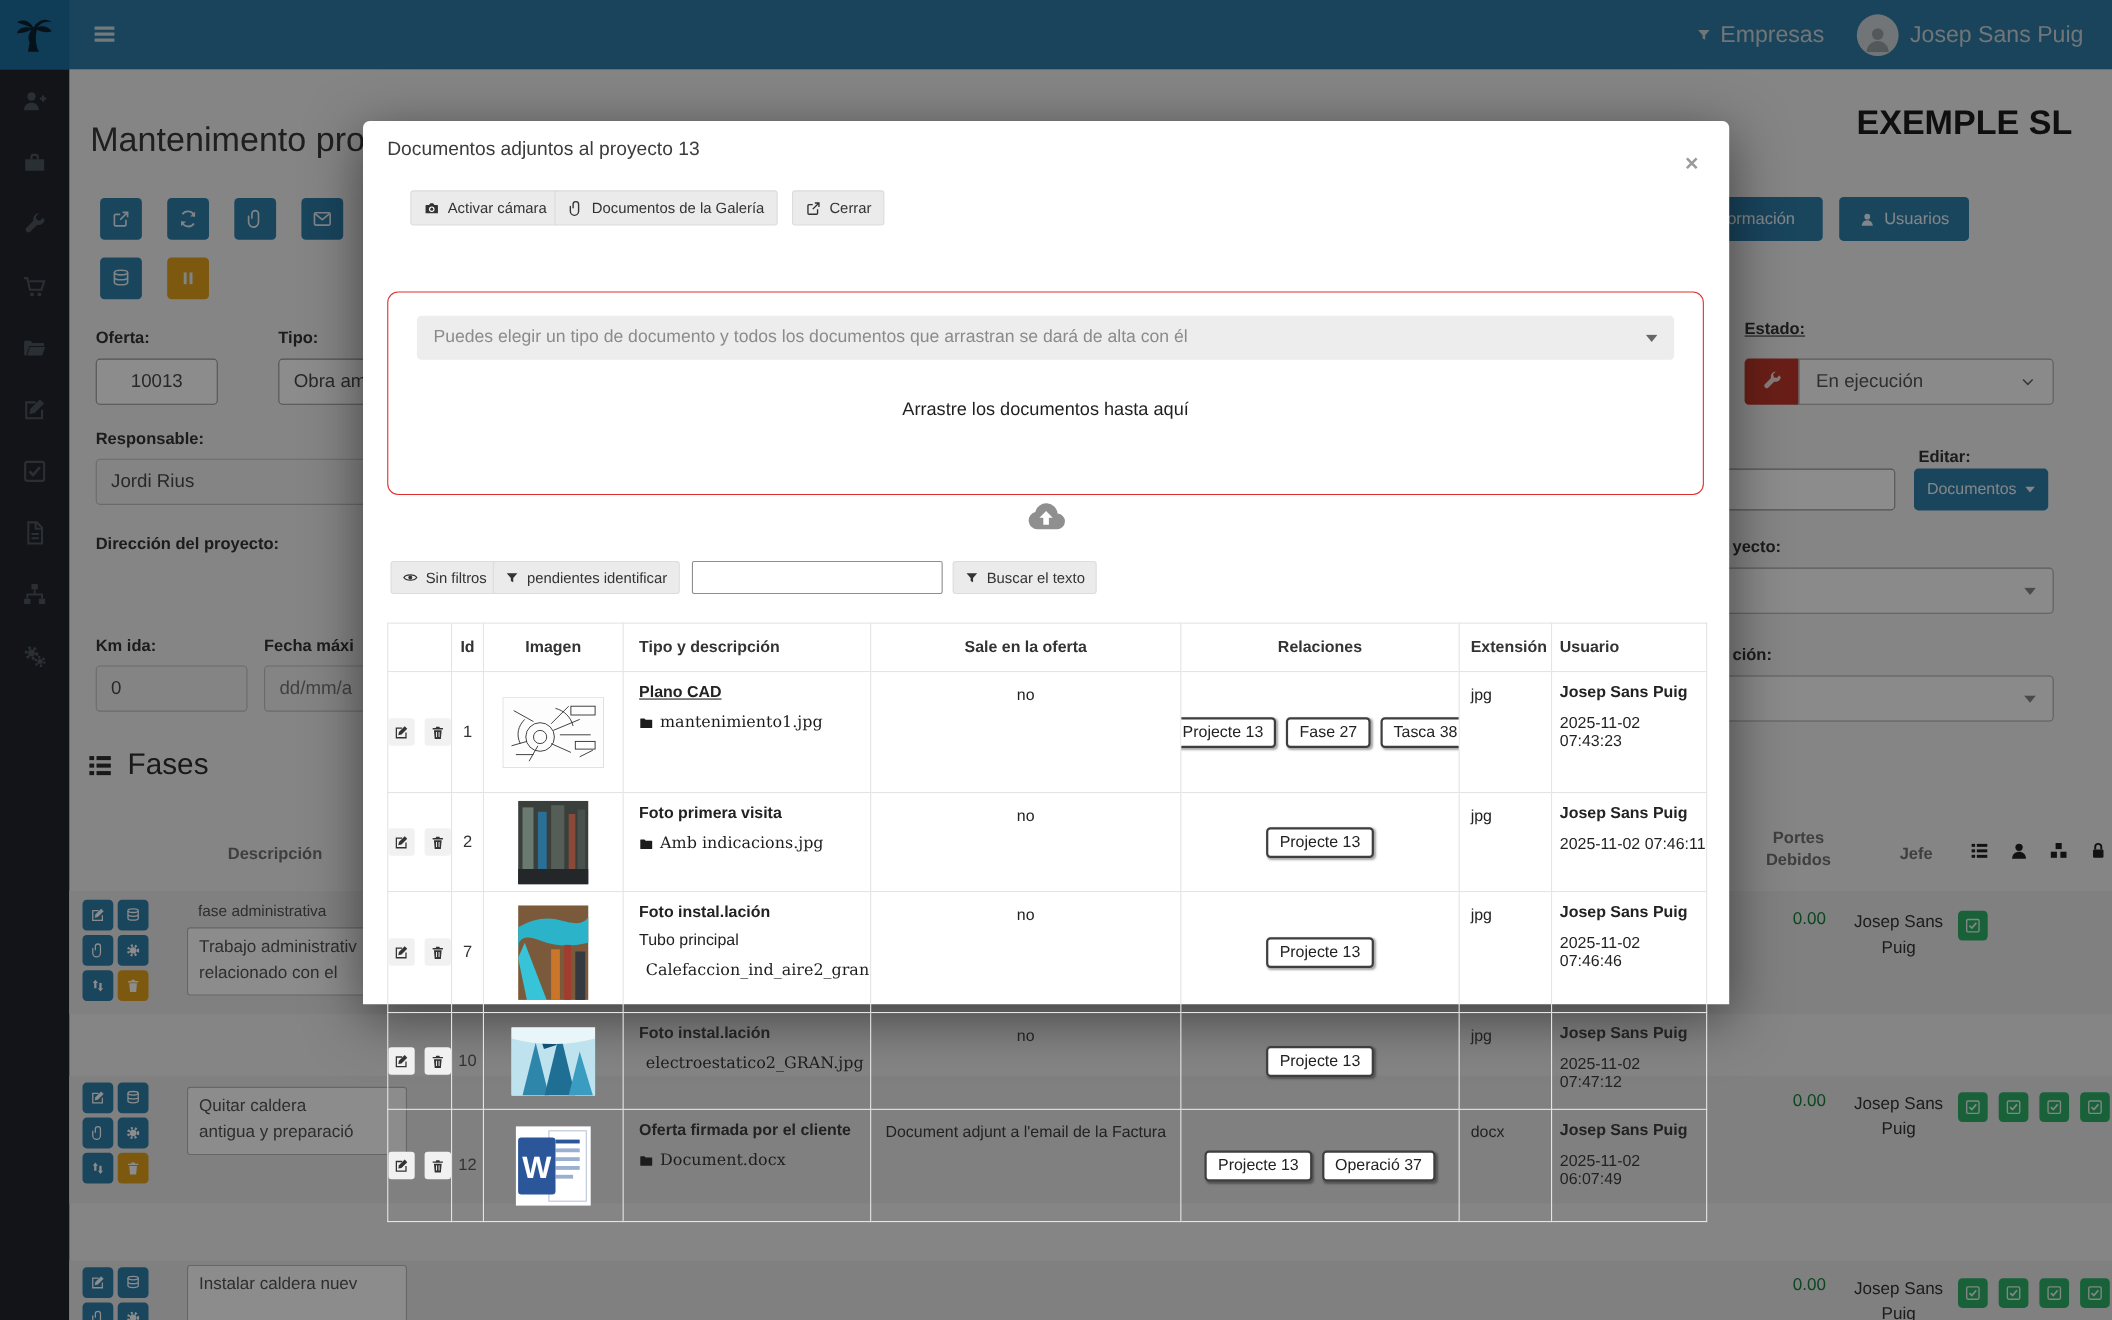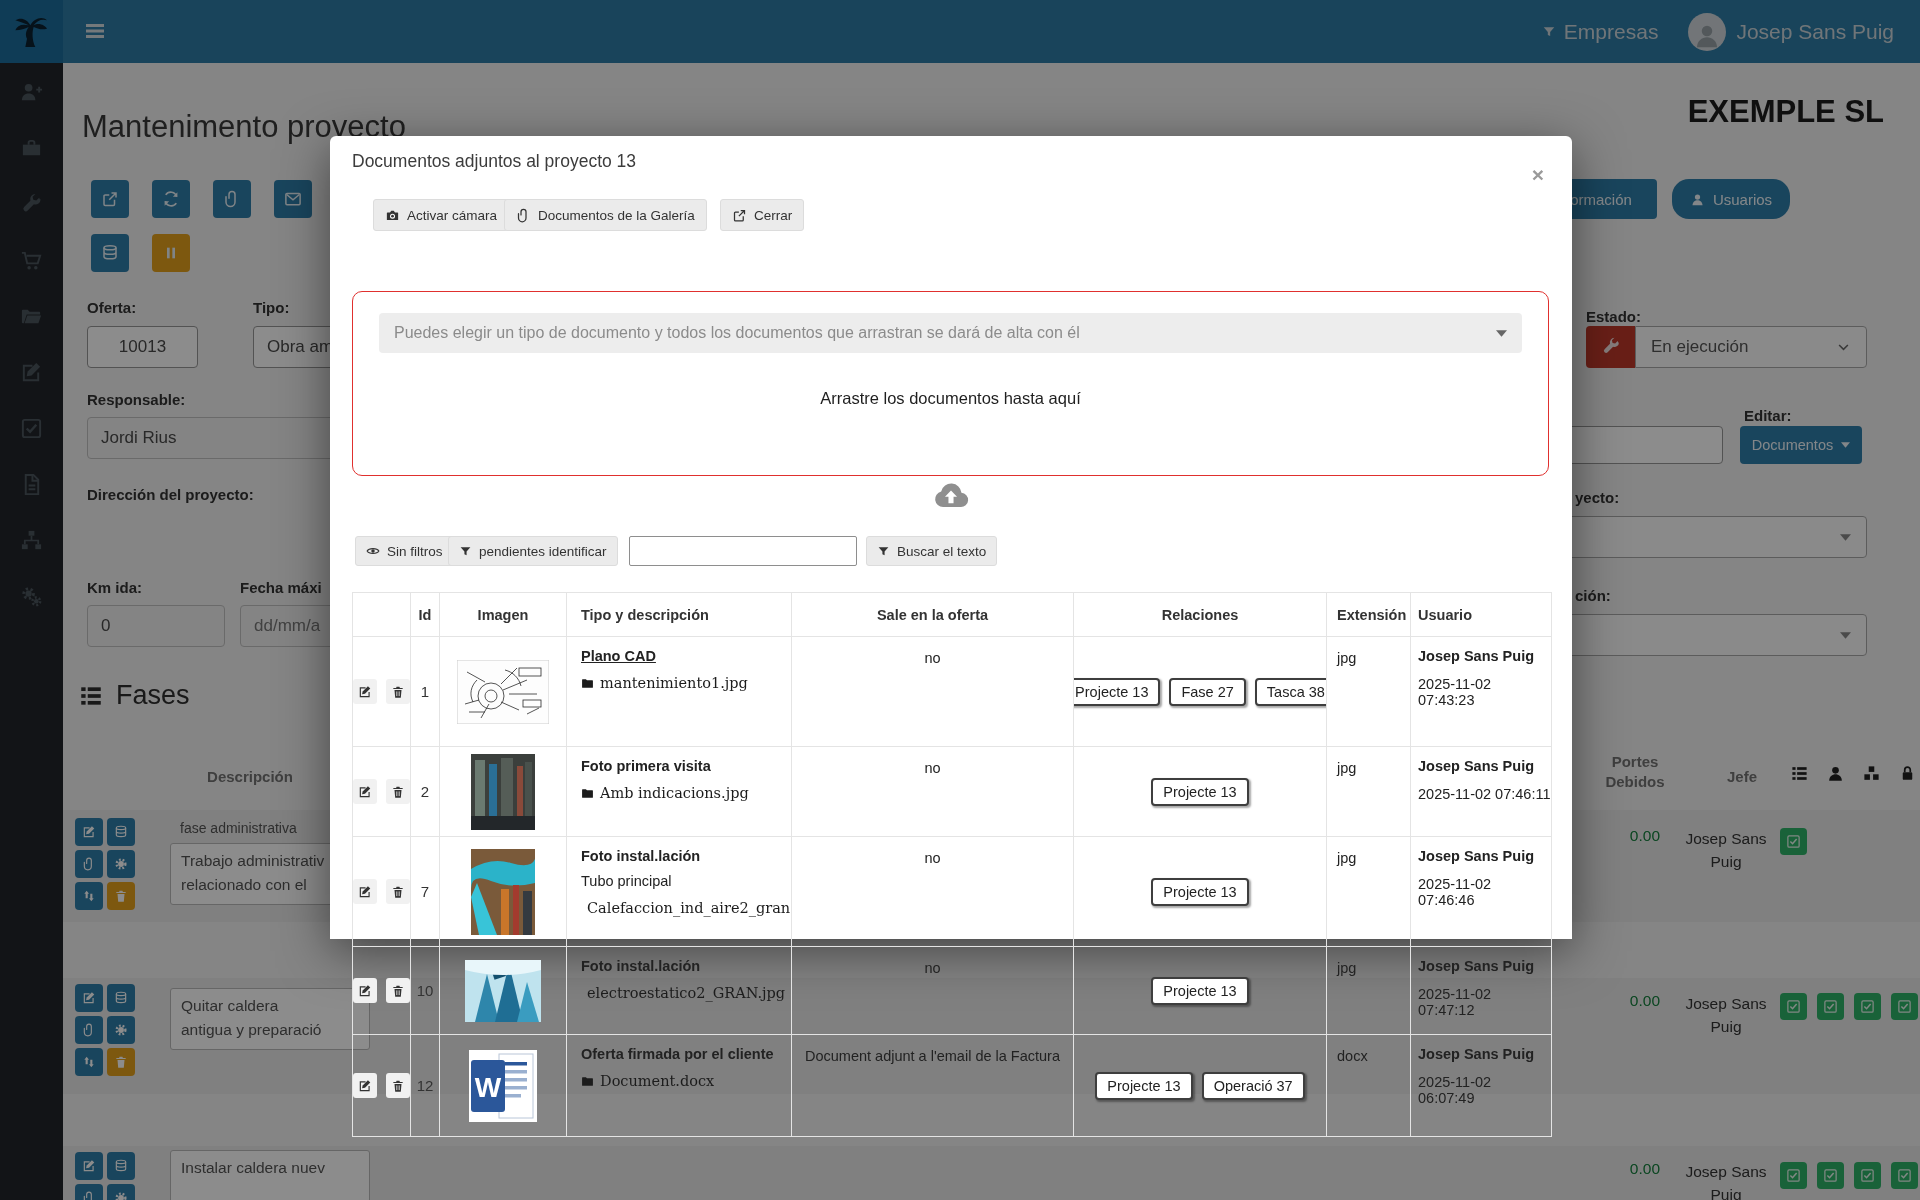--- a/index.html
+++ b/index.html
@@ -46,21 +46,21 @@
   .fbtn.orange{background:#e3a11d;}
   .ftxt{position:absolute;width:200px;height:62px;border:1px solid #bbb;border-radius:3px;background:#fff;
     font-size:15.5px;color:#555;padding:5px 10px;resize:none;font-family:"Liberation Sans",sans-serif;line-height:1.55;box-sizing:border-box;}
   .fnum{position:absolute;font-size:15.5px;color:#15803d;text-align:right;width:60px;}
   .fjefe{position:absolute;font-size:15.5px;color:#333;text-align:center;width:100px;line-height:1.5;}
   .fchecks{position:absolute;display:flex;gap:10px;}
   .chk{width:27px;height:27px;border-radius:4px;background:#2eb368;color:#eaf7f0;display:flex;align-items:center;justify-content:center;cursor:pointer;}
   .fhicons{position:absolute;display:flex;gap:17px;color:#222;}
   
   .overlay{position:absolute;inset:0;background:rgba(0,0,0,0.45);}
-  .modal{position:absolute;left:330px;top:136px;width:1242px;height:803px;background:#fff;
+  .modal{position:absolute;left:330px;top:110px;width:1242px;height:803px;background:#fff;
     border-radius:6px 6px 0 0;box-shadow:0 12px 50px rgba(0,0,0,.5);}
   .m-title{position:absolute;left:22px;top:15px;font-size:17.5px;color:#3c3c3c;}
   .m-close{position:absolute;right:28px;top:28px;font-size:21px;color:#9a9a9a;font-weight:700;line-height:1;cursor:pointer;}
   .m-btn{position:absolute;top:63px;height:32px;background:#ebebeb;border:1px solid #dcdcdc;border-radius:3px;
     display:flex;align-items:center;gap:7px;padding:0 11px;font-size:13.5px;color:#333;cursor:pointer;box-sizing:border-box;}
   .dropzone{position:absolute;left:22px;top:155px;width:1197px;height:185px;border:1.5px solid #e0302e;border-radius:10px;box-sizing:border-box;}
   .dz-select{position:absolute;left:26px;top:21px;right:26px;height:40px;background:#ededed;border-radius:4px;
     display:flex;align-items:center;padding:0 15px;font-size:16px;color:#8b8b8b;cursor:pointer;}
   .dz-select .car{margin-left:auto;color:#666;}
   .dz-text{position:absolute;left:0;right:0;top:97px;text-align:center;font-size:16.5px;color:#1f1f1f;}
@@ -365,27 +365,27 @@
   <input class="inp gray" style="left: 87px; top: 417px; width: 400px;" value="Jordi Rius">
   <label class="lbl" style="left:87px;top:486px;">Dirección del proyecto:</label>
   <label class="lbl" style="left:87px;top:579px;">Km ida:</label>
   <input class="inp gray" style="left: 87px; top: 605px; width: 138px;" value="0">
   <label class="lbl" style="left:240px;top:579px;">Fecha máxi</label>
   <input class="inp gray" style="left: 240px; top: 605px; width: 175px; color: rgb(119, 119, 119);" value="dd/mm/a">
 
   <div class="btn-teal" style="left:1545px;top:179px;width:112px;height:40px;">
     <span>ormación</span>
   </div>
-  <div class="btn-teal" style="left:1672px;top:179px;width:118px;height:40px;border-radius:17px;">
+  <div class="btn-teal" style="left:1672px;top:179px;width:118px;height:40px;">
     <svg width="15" height="15">
         <use href="#i-person"></use>
       </svg>
     <span>Usuarios</span>
   </div>
-  <label class="lbl" style="left:1586px;top:308px;">Estado:</label>
+  <label class="lbl" style="left:1586px;top:291px;text-decoration:underline;">Estado:</label>
   <div class="redbox">
     <svg width="20" height="20">
         <use href="#i-wrench"></use>
       </svg>
   </div>
   <div class="sel" style="left:1635px;top:326px;width:232px;border-radius:0 4px 4px 0;">
     <span>En ejecución</span>
     <svg class="car" width="15" height="15">
         <use href="#i-chevron"></use>
       </svg>

